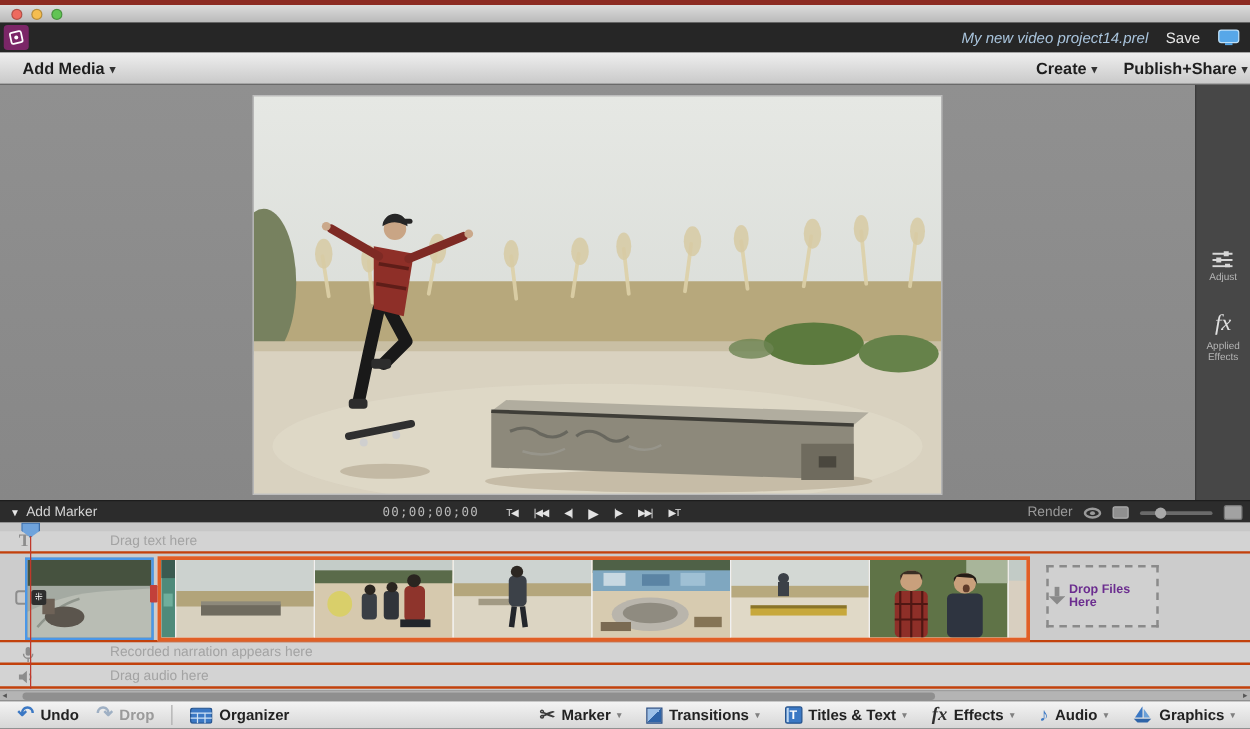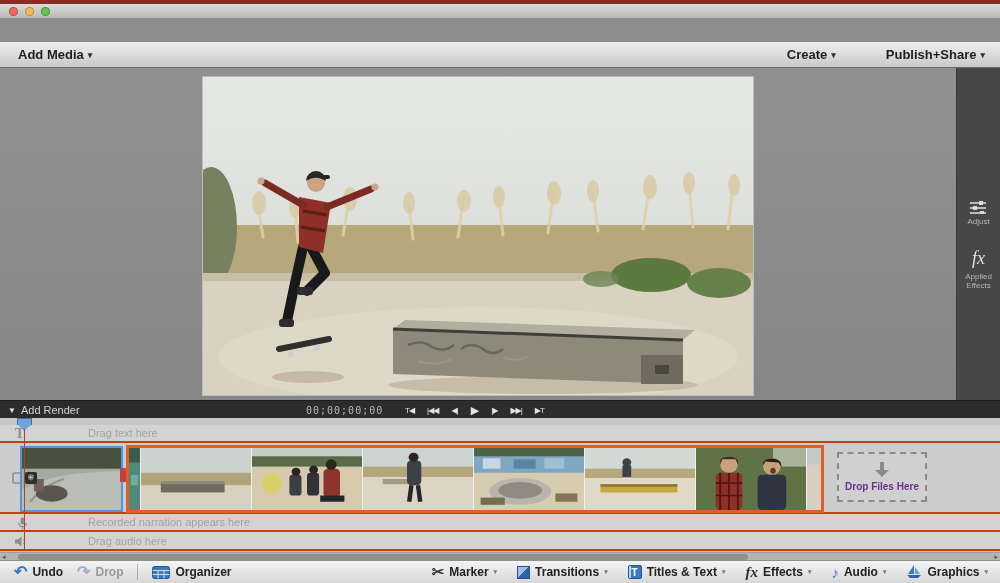--- a/index.html
+++ b/index.html
@@ -21,21 +21,21 @@
   .doc-title { font-style:italic; color:#a9c4dc; font-size:12px; }
   .save-label { color:#e8e8e8; font-size:12px; cursor:default; }
 
   .menu-bar { position:absolute; left:0; top:42px; width:1000px; height:26px;
               background:linear-gradient(#efefef,#c9c9c9); border-bottom:1px solid #6a6a6a;
               display:flex; align-items:center; font-size:13px; font-weight:bold; color:#1e1e1e; }
   .add-media { margin-left:18px; display:flex; align-items:center; gap:4px; }
   .tab-row { position:absolute; left:385px; top:0; height:26px; display:flex; align-items:center; gap:8px; }
   .tab { padding:3px 10px; border-radius:3px; color:#232323; }
   .tab.active { background:#3a3a3a; color:#fff; }
-  .menu-right { margin-left:auto; display:flex; align-items:center; gap:32px; padding-right:15px; }
+  .menu-right { margin-left:auto; display:flex; align-items:center; gap:3px; padding-right:2px; }
   .caret { font-size:9px; color:#333; }
 
   
   .main { position:absolute; left:0; top:68px; width:1000px; height:332px;
           background:linear-gradient(#909090,#878787); }
   .preview { position:absolute; left:203px; top:9px; width:550px; height:318px;
              outline:1px solid #bdbdbd; background:#d8dad5; }
   .side-panel { position:absolute; right:0; top:0; width:44px; height:332px; background:#474747;
                 border-left:1px solid #3a3a3a; display:flex; flex-direction:column; align-items:center;justify-content:center; }
   .sp-group { margin-top:22px; display:flex; flex-direction:column; align-items:center; gap:3px; }
@@ -81,21 +81,21 @@
   .clip-badge { position:absolute; left:3px; top:24px; width:12px; height:12px; background:#2e2e2e;
                 border-radius:2px; color:#fff; font-size:8px; line-height:12px; text-align:center; z-index:4; }
   .trim-marker { position:absolute; left:120px; top:50px; width:6px; height:14px; background:#c2403a;
                  border-radius:1px; z-index:5; }
   .clip-group { position:absolute; left:126px; top:27px; width:698px; height:68px;
                 border:3px solid #e05f26; background:#f4ede4; display:flex; z-index:2; }
   .thumb { height:100%; border-right:1px solid #f0f0f0; }
   .thumb svg { display:block; width:100%; height:100%; }
 
   .drop-box { position:absolute; left:837px; top:34px; width:90px; height:50px; background:#d0d0d0;
-              border:2px dashed #8a8a8a; display:flex; flex-direction:column; align-items:center;
+              border:2px dashed #8a8a8a; display:flex; flex-direction:row; align-items:center;
               justify-content:center; gap:3px; }
   .drop-label { color:#6b2d8f; font-weight:bold; font-size:10px; }
 
   .h-scroll { position:absolute; left:0; top:134px; width:1000px; height:8px; background:#b4b4b4;
               border-top:1px solid #9e9e9e; }
   .h-thumb { position:absolute; left:18px; top:1px; width:730px; height:6px; background:#8f8f8f; border-radius:3px; }
   .h-arrow { position:absolute; top:0; font-size:7px; color:#555; line-height:8px; }
 
   
   .toolbar { position:absolute; left:0; top:560px; width:1000px; height:23px;
@@ -123,20 +123,36 @@
 
 <div class="app">
 
   <div class="top-strip"></div>
   <div class="mac-bar">
     <span class="traffic t-red"></span>
     <span class="traffic t-yellow"></span>
     <span class="traffic t-green"></span>
   </div>
 
+  <div class="app-bar">
+    <div class="app-icon">
+      <svg width="14" height="14" viewBox="0 0 14 14">
+        <rect x="2.5" y="2.5" width="9" height="9" rx="1.5" fill="none" stroke="#fff" stroke-width="1.4" transform="rotate(-12 7 7)"></rect>
+        <circle cx="7" cy="7" r="1.6" fill="#fff"></circle>
+      </svg>
+    </div>
+    <div class="app-bar-right">
+      <span class="doc-title">My new video project14.prel</span>
+      <span class="save-label">Save</span>
+      <svg width="18" height="14" viewBox="0 0 18 14">
+        <rect x="1" y="1" width="16" height="10" rx="2" fill="#57a7e8" stroke="#bfe0f8" stroke-width="1"></rect>
+        <rect x="6" y="11.5" width="6" height="1.6" fill="#57a7e8"></rect>
+      </svg>
+    </div>
+  </div>
 
   <div class="menu-bar">
     <div class="add-media">
       <span>Add Media</span>
       <span class="caret">▾</span>
     </div>
     <div class="menu-right">
       <div class="add-media">
         <span>Create</span>
         <span class="caret">▾</span>
@@ -256,31 +272,40 @@
           <span>Applied</span><br>
           <span>Effects</span>
         </span>
       </div>
     </div>
   </div>
 
   <div class="transport">
     <div class="marker-area">
       <span class="marker-caret">▼</span>
-      <span>Add Render</span>
+      <span>Add Marker</span>
     </div>
     <div class="timecode">00;00;00;00</div>
     <div class="tbtns">
       <span class="tbtn">T◀</span>
       <span class="tbtn">|◀◀</span>
       <span class="tbtn">◀|</span>
       <span class="tbtn" style="font-size:11px">▶</span>
       <span class="tbtn">|▶</span>
       <span class="tbtn">▶▶|</span>
       <span class="tbtn">▶T</span>
+    </div>
+    <div class="render-cluster">
+      <span class="render-label">Render</span>
+      <span class="eye-icon"></span>
+      <span class="mini-screen"></span>
+      <span class="zoom-slider">
+          <span class="zoom-knob"></span>
+        </span>
+      <span class="fullscreen-btn"></span>
     </div>
   </div>
 
   <div class="timeline">
     <div class="track-row row-text">
       <span class="placeholder">Drag text here</span>
     </div>
     <div class="track-row row-video"></div>
     <div class="track-row row-narr">
       <span class="placeholder">Recorded narration appears here</span>

